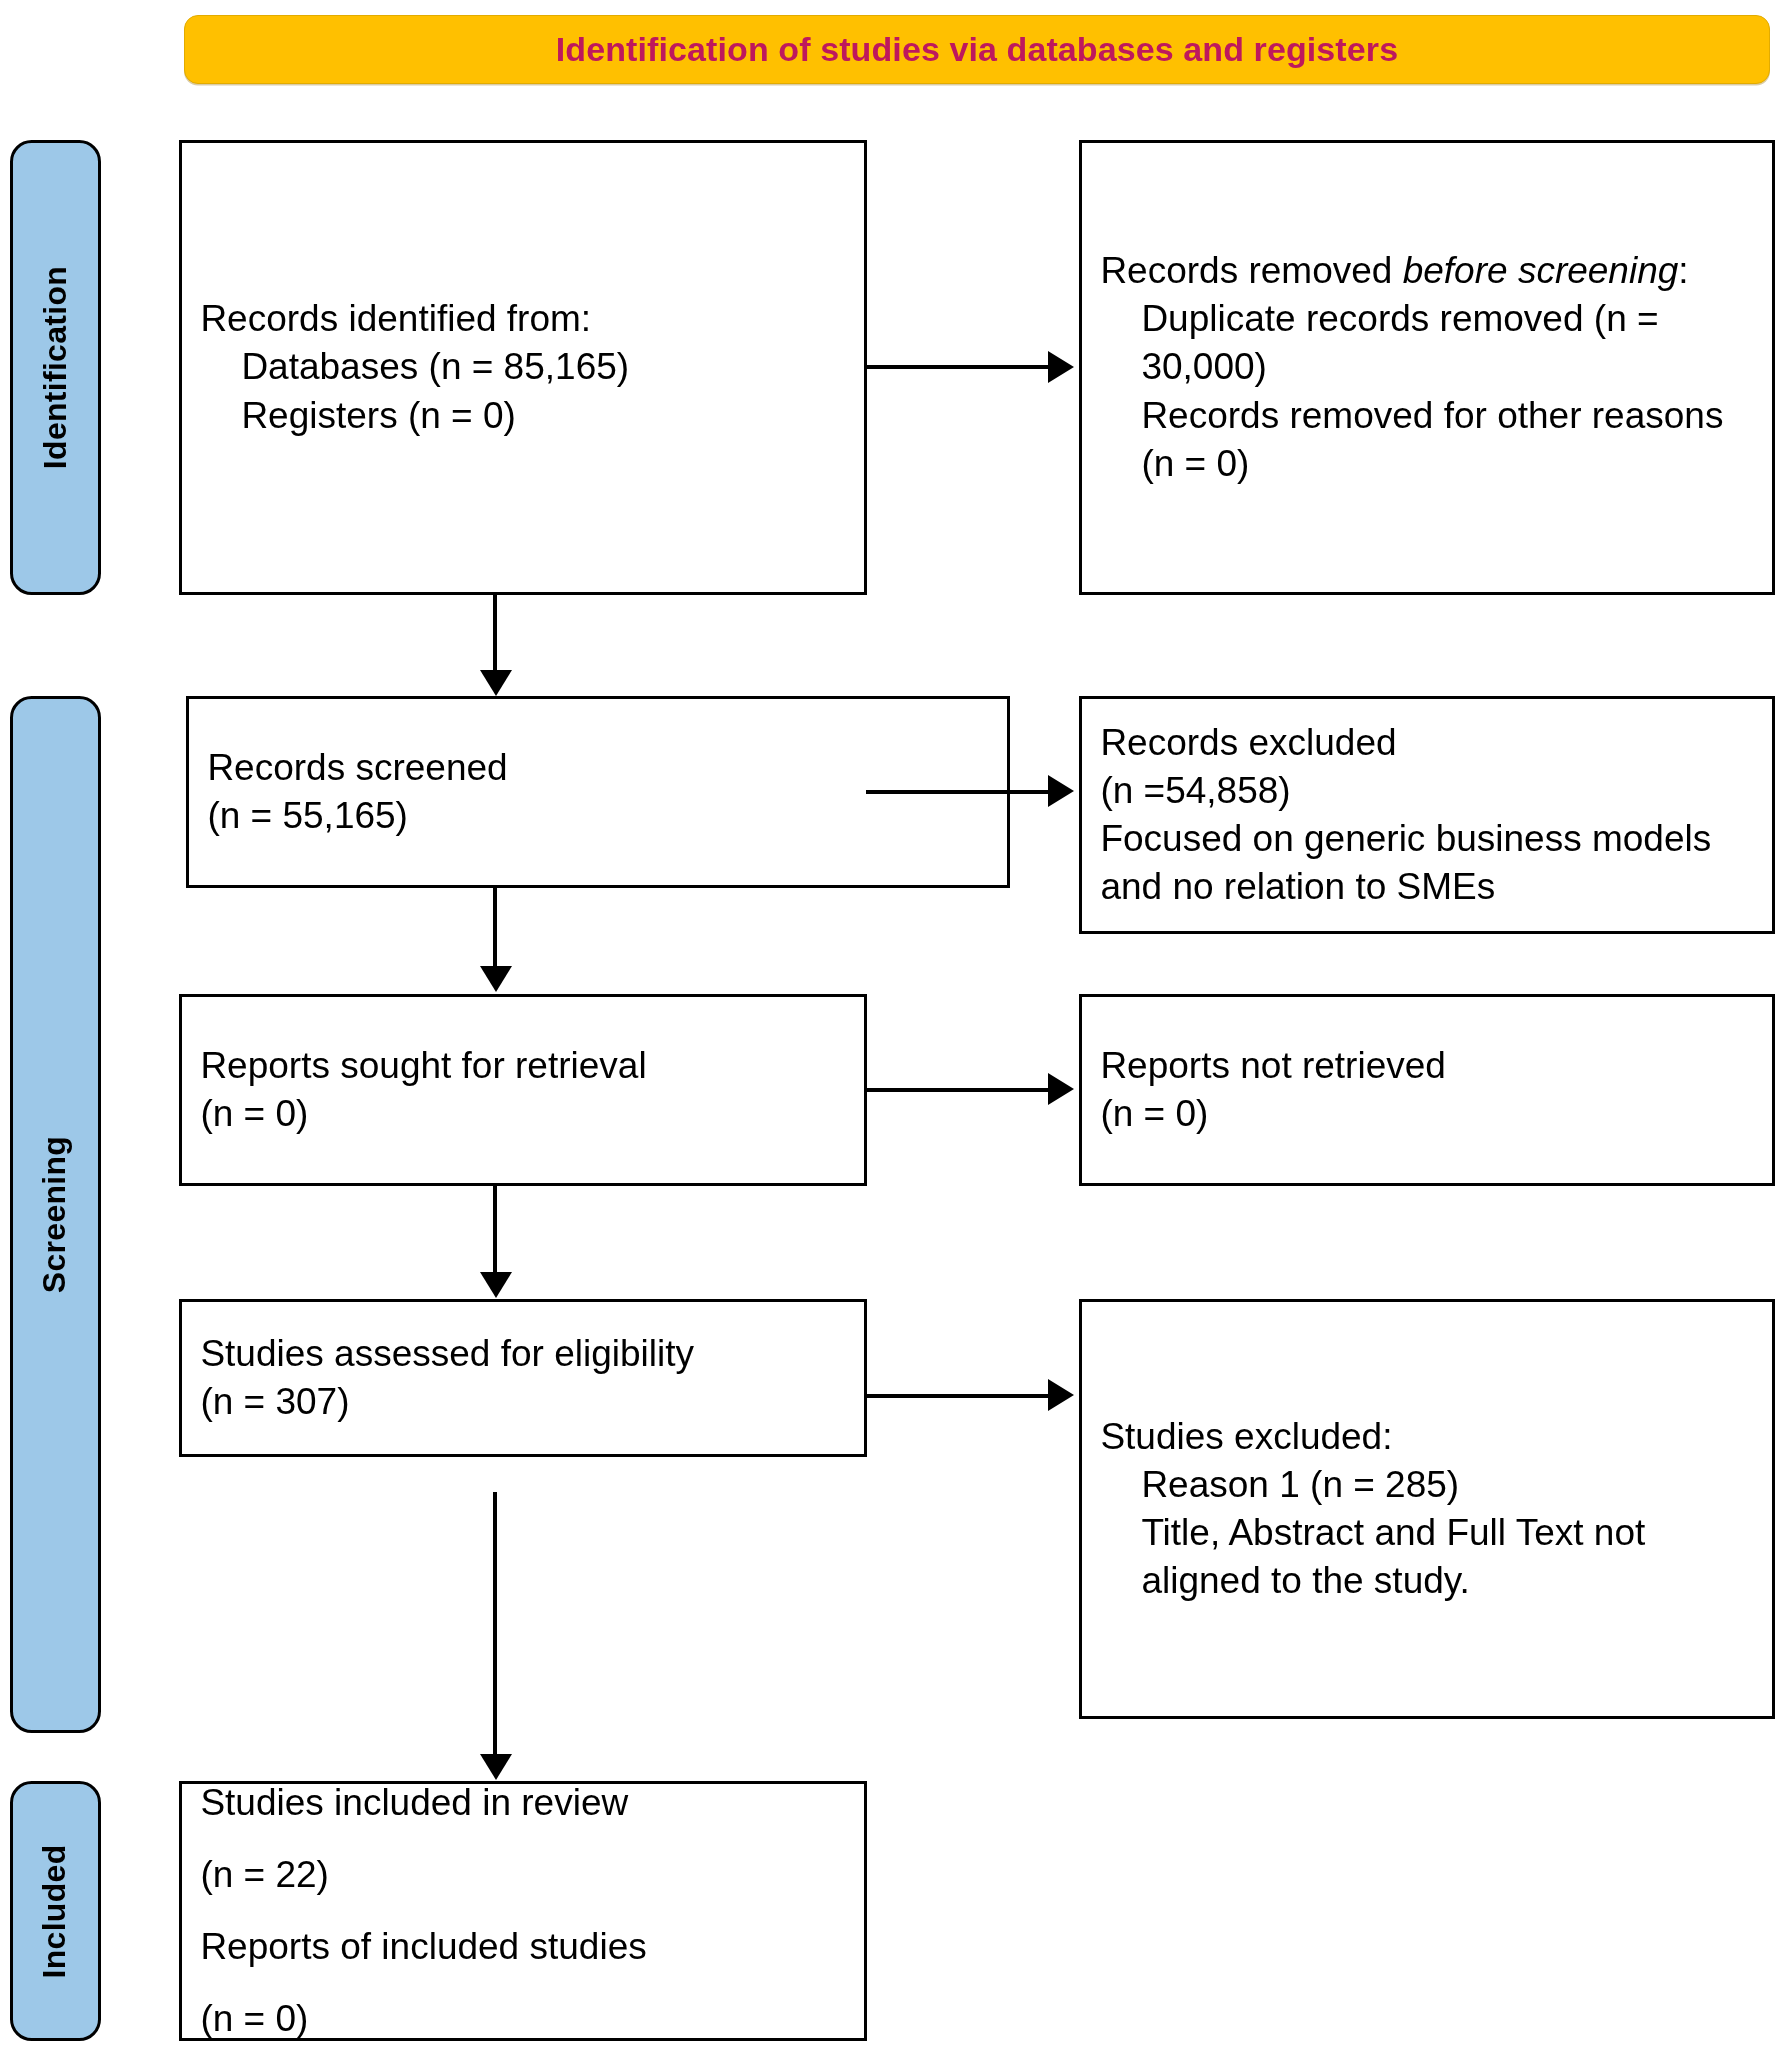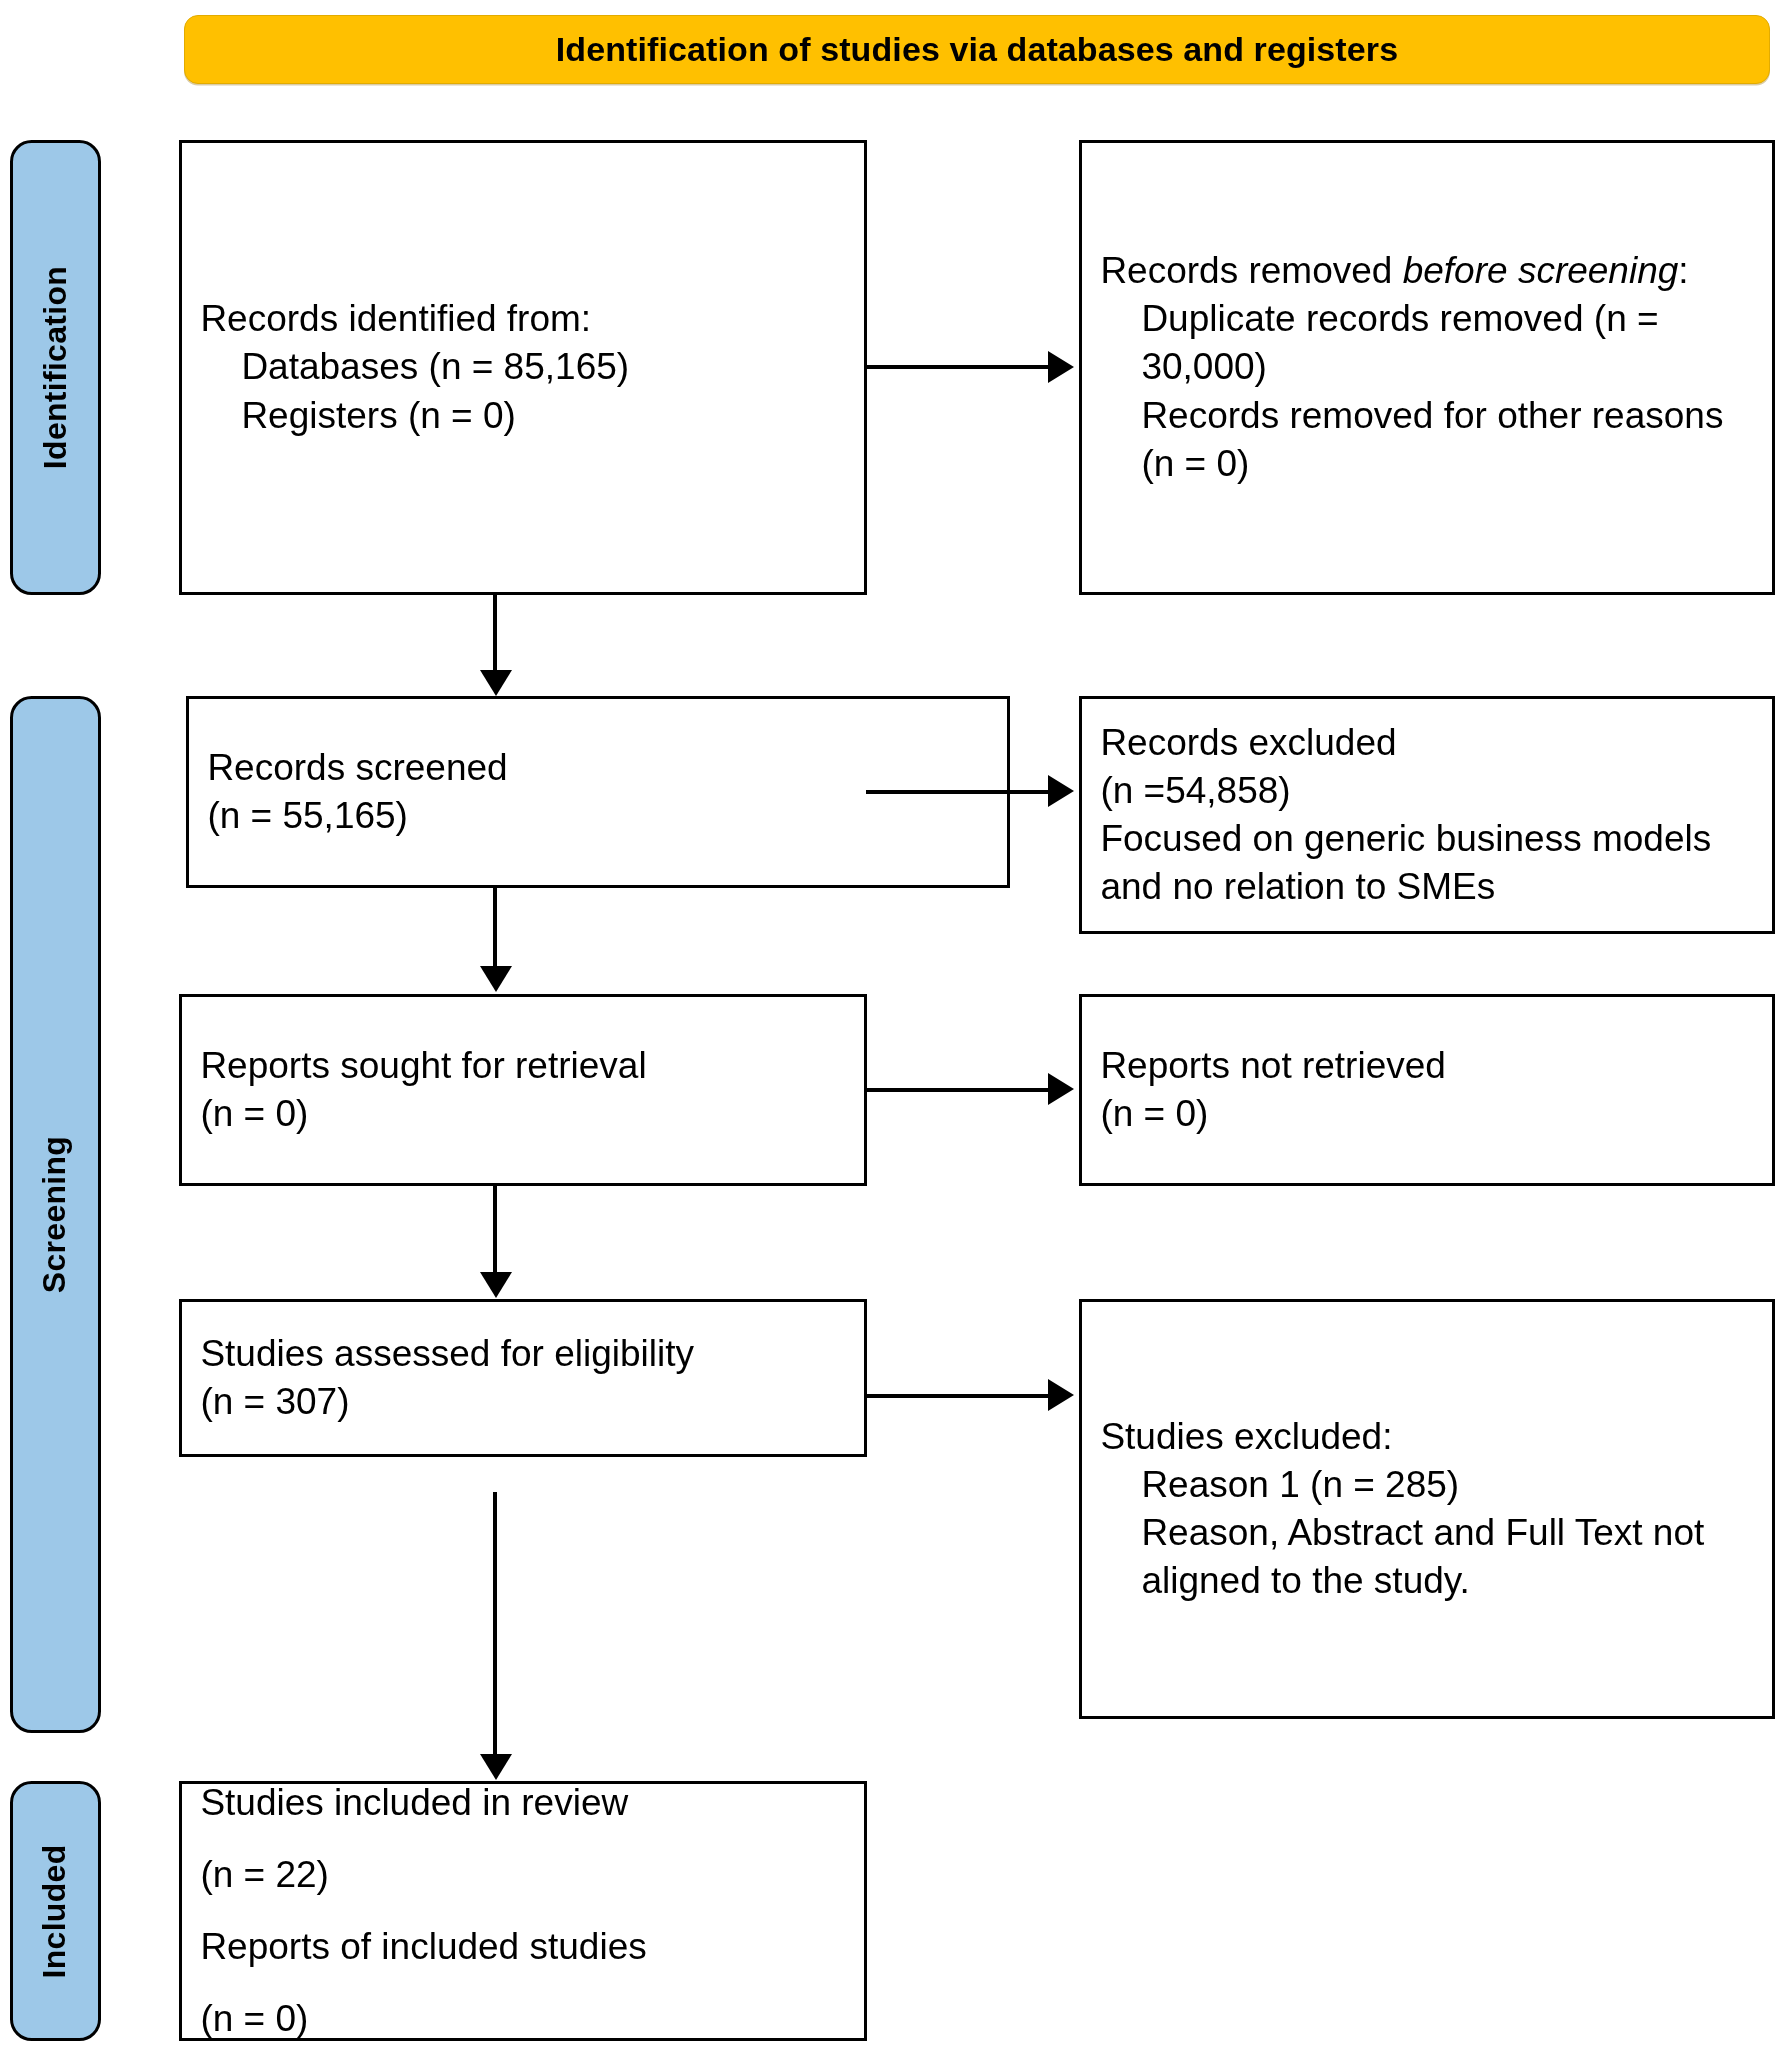--- a/index.html
+++ b/index.html
@@ -33,21 +33,21 @@
     border-radius: 14px;
     box-sizing: border-box;
     display: flex;
     align-items: center;
     justify-content: center;
     box-shadow: 0 1.6px 0 rgba(150,110,0,0.35);
   }
   .banner-title {
     font-size: 34px;
     font-weight: bold;
-    color: #000000;
+    color: #be185d;
     letter-spacing: 0.1px;
     white-space: nowrap;
   }
 
   
   .rail {
     position: absolute;
     left: 9.7px;
     width: 91px;
     background: #9DC8E8;
@@ -225,21 +225,21 @@
     <p>Studies assessed for eligibility</p>
     <p>(n = 307)</p>
   </div>
 
   <div class="h-conn" id="conn-h4"></div>
   <div class="h-arrow" id="conn-h4-head"></div>
 
   <div class="box" id="box-stexcluded">
     <p>Studies excluded:</p>
     <p class="indent">Reason 1 (n = 285)</p>
-    <p class="indent">Reason, Abstract and Full Text not aligned to the study.</p>
+    <p class="indent">Title, Abstract and Full Text not aligned to the study.</p>
   </div>
 
   <div class="v-conn" id="conn-v4"></div>
   <div class="v-arrow" id="conn-v4-head"></div>
 
   <div class="box" id="box-included">
     <p>Studies included in review</p>
     <p>(n = 22)</p>
     <p>Reports of included studies</p>
     <p>(n = 0)</p>

